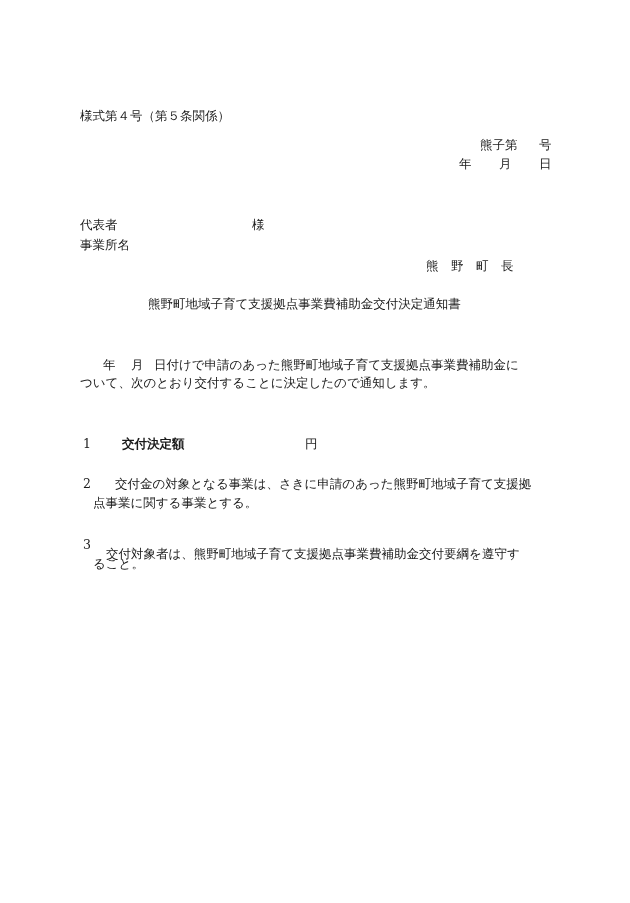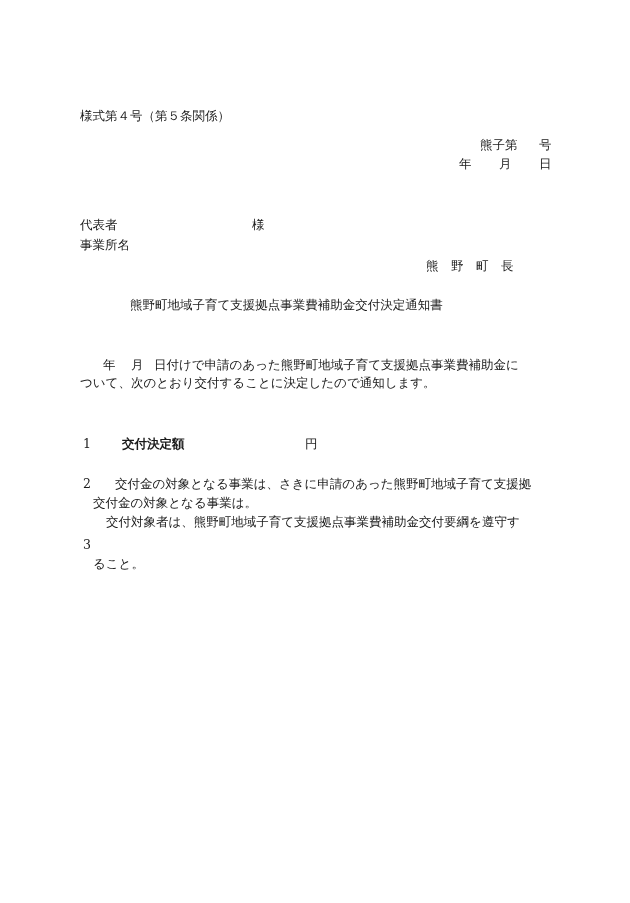--- a/index.html
+++ b/index.html
@@ -20,32 +20,32 @@
   <div class="line" style="left:459px; top:156px;">年</div>
   <div class="line" style="left:499px; top:156px;">月</div>
   <div class="line" style="left:539px; top:156px;">日</div>
 
   <div class="line" style="left:80px; top:197px;margin-top:40px;">事業所名</div>
   <div class="line" style="left:80px; top:217px;">代表者</div>
   <div class="line" style="left:252px; top:217px;">様</div>
 
   <div class="line" style="left:426px; top:258px;">熊　野　町　長</div>
 
-  <div class="line" style="left:130px; top:297px;">熊野町地域子育て支援拠点事業費補助金交付決定通知書</div>
+  <div class="line" style="left:148px; top:297px;font-family:Liberation Mono, monospace;">熊野町地域子育て支援拠点事業費補助金交付決定通知書</div>
 
   <div class="line" style="left:103px; top:357px;">年</div>
   <div class="line" style="left:131px; top:357px;">月</div>
   <div class="line" style="left:154px; top:357px;">日付けで申請のあった熊野町地域子育て支援拠点事業費補助金に</div>
   <div class="line" style="left:80px; top:375px;">ついて、次のとおり交付することに決定したので通知します。</div>
 
   <div class="line" style="left:83px; top:436px;">1</div>
   <div class="line" style="left:122px; top:436px;font-weight:bold;">交付決定額</div>
   <div class="line" style="left:305px; top:436px;">円</div>
 
   <div class="line" style="left:83px; top:476px;">2</div>
   <div class="line" style="left:106px; top:476px;margin-left:9px;">交付金の対象となる事業は、さきに申請のあった熊野町地域子育て支援拠</div>
-  <div class="line" style="left:93px; top:495px;">交付金の対象となる事業は。</div>
+  <div class="line" style="left:93px; top:495px;">点事業に関する事業とする。</div>
 
   <div class="line" style="left:83px; top:537px;">3</div>
-  <div class="line" style="left:106px; top:515px;font-family:Liberation Mono, monospace;">交付対象者は、熊野町地域子育て支援拠点事業費補助金交付要綱を遵守す</div>
+  <div class="line" style="left:106px; top:546px;">交付対象者は、熊野町地域子育て支援拠点事業費補助金交付要綱を遵守す</div>
   <div class="line" style="left:93px; top:556px;">ること。</div>
 
 </div>
 
 </body></html>

